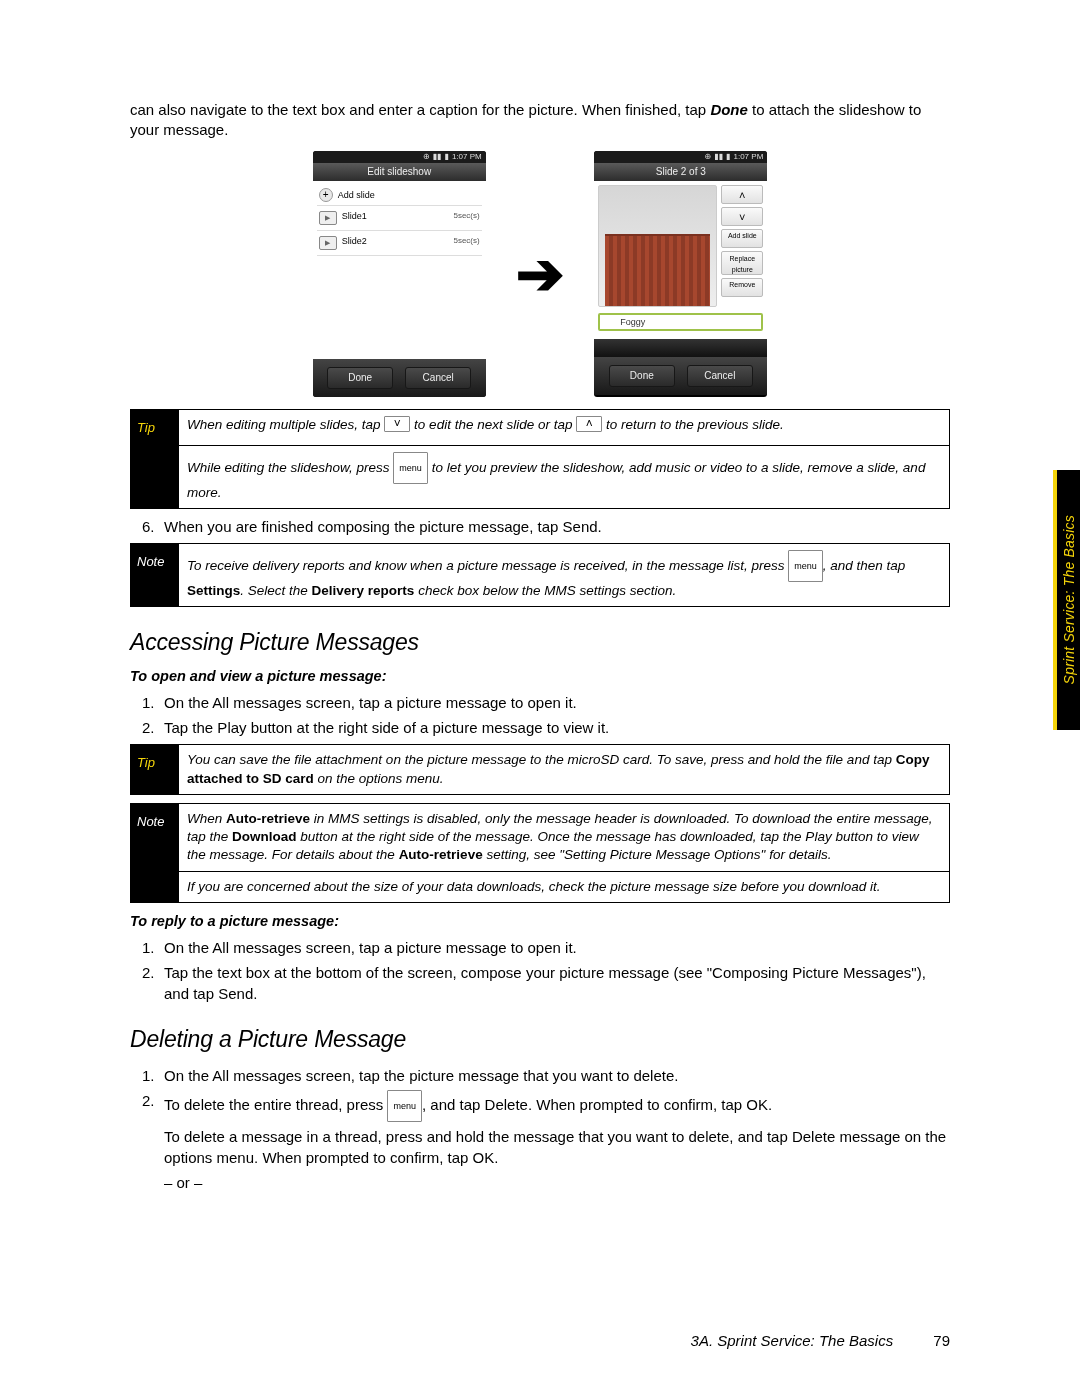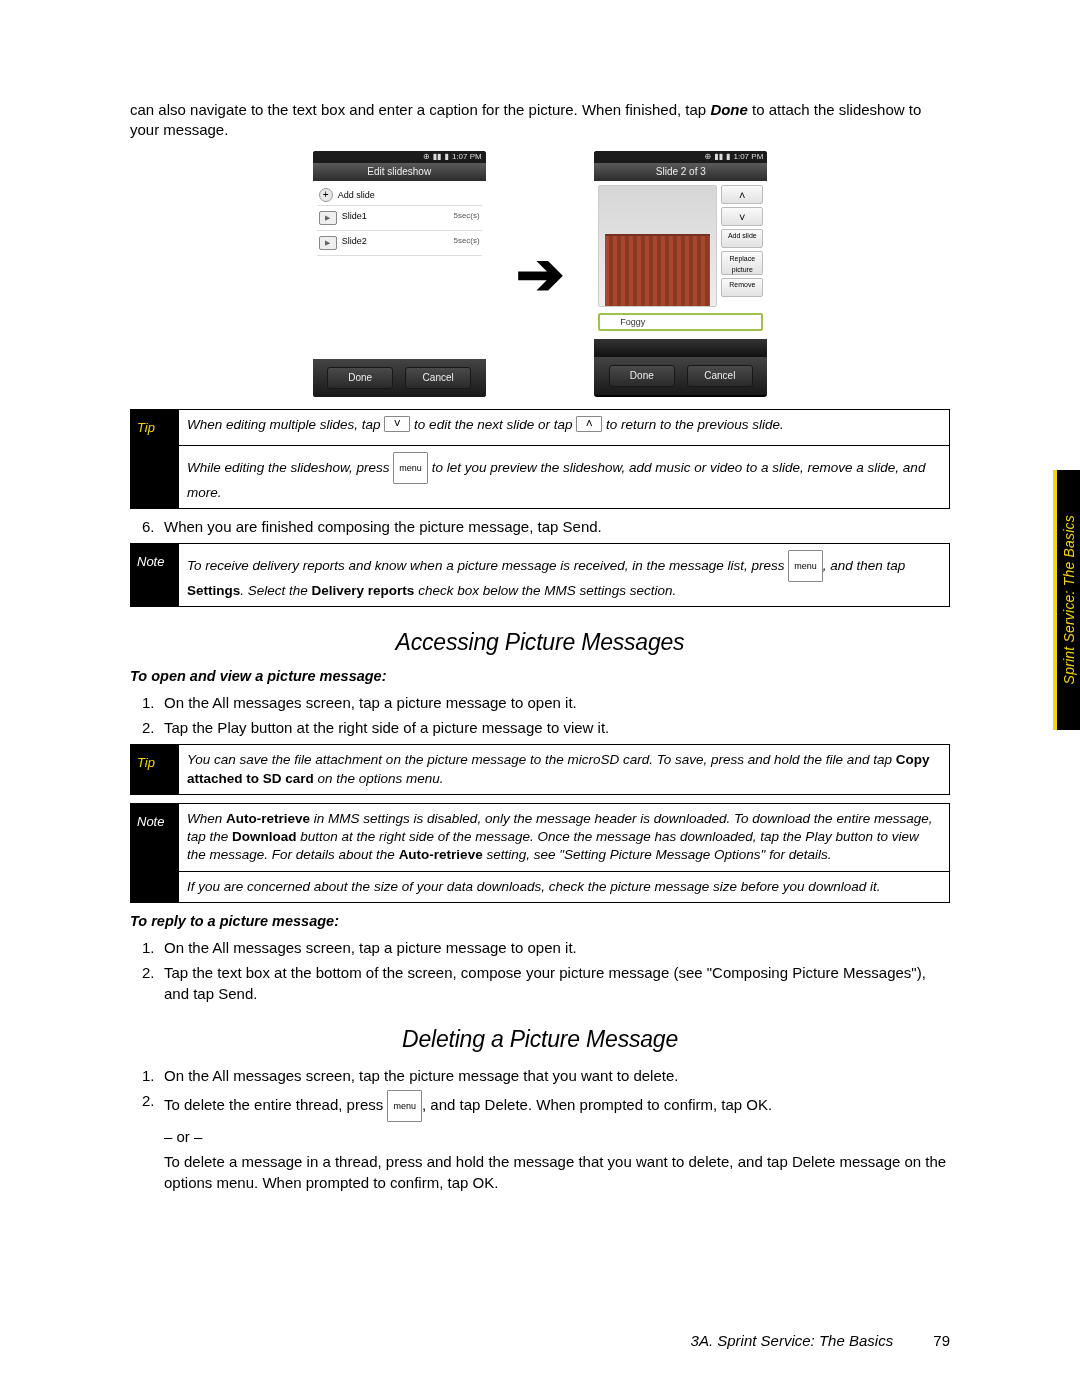--- a/index.html
+++ b/index.html
@@ -67,21 +67,21 @@
   .info-box .label { width:48px; min-width:48px; background:#000; color:#fff; font-style:italic; padding:10px 6px; font-size:13px; }
   .info-box .label.tip { color:#f4d40a; }
   .info-box .content { flex:1; padding:6px 8px; font-style:italic; line-height:1.35; }
   .info-box .content .upright { font-style:normal; }
   .menu-key { display:inline-block; border:1px solid #888; padding:9px 5px; font-size:9px; font-style:normal; font-family:Arial; vertical-align:1px; border-radius:1px; }
   .arrow-key { display:inline-block; border:1px solid #888; width:26px; text-align:center; font-style:normal; font-size:12px; line-height:14px; vertical-align:1px; border-radius:1px; }
 
   .step-numbered { font-size:15px; line-height:1.35; margin:6px 0 6px 12px; display:flex; gap:6px; }
   .step-numbered .n { min-width:16px; }
 
-  h2.sect { font-family: Arial, sans-serif; font-style: italic; font-weight:400; font-size:23px; margin:22px 0 12px 0; letter-spacing:-0.2px;text-align:center; }
+  h2.sect { font-family: Arial, sans-serif; font-style: italic; font-weight:400; font-size:23px; margin:22px 0 12px 0; letter-spacing:-0.2px; }
   .subhead { font-style:italic; font-weight:700; font-size:14.5px; margin:10px 0 8px 0; }
 
   ol.steps { list-style:none; font-size:15px; line-height:1.4; margin-left:12px; }
   ol.steps li { display:flex; gap:6px; margin:4px 0; }
   ol.steps li .n { min-width:16px; }
   .indent-block { margin-left:34px; font-size:15px; line-height:1.4; margin-top:4px; }
 
   .footer { position:absolute; bottom:48px; left:16px; right:130px; text-align:right; font-style:italic; font-size:15px; }
   .footer .pn { font-style:normal; margin-left:36px; }
 </style>
@@ -249,22 +249,22 @@
         <span class="n">1.</span>
         <span>On the All messages screen, tap the picture message that you want to delete.</span>
       </li>
     <li>
         <span class="n">2.</span>
       <span>
         <span>To delete the entire thread, press </span><span class="menu-key">menu</span><span>, and tap </span><span class="bold ital">Delete</span><span>. When prompted to confirm, tap </span><span class="bold ital">OK</span><span>.</span>
       </span>
     </li>
   </ol>
-  <p class="indent-block">– or –</p>
   <p class="indent-block">
     <span>To delete a message in a thread, press and hold the message that you want to delete, and tap </span><span class="bold ital">Delete message</span><span> on the options menu. When prompted to confirm, tap </span><span class="bold ital">OK</span><span>.</span>
   </p>
+  <p class="indent-block">– or –</p>
 
   <div class="footer">
     <span>3A. Sprint Service: The Basics</span>
     <span class="pn">79</span>
   </div>
 </div>
 
 </body></html>

